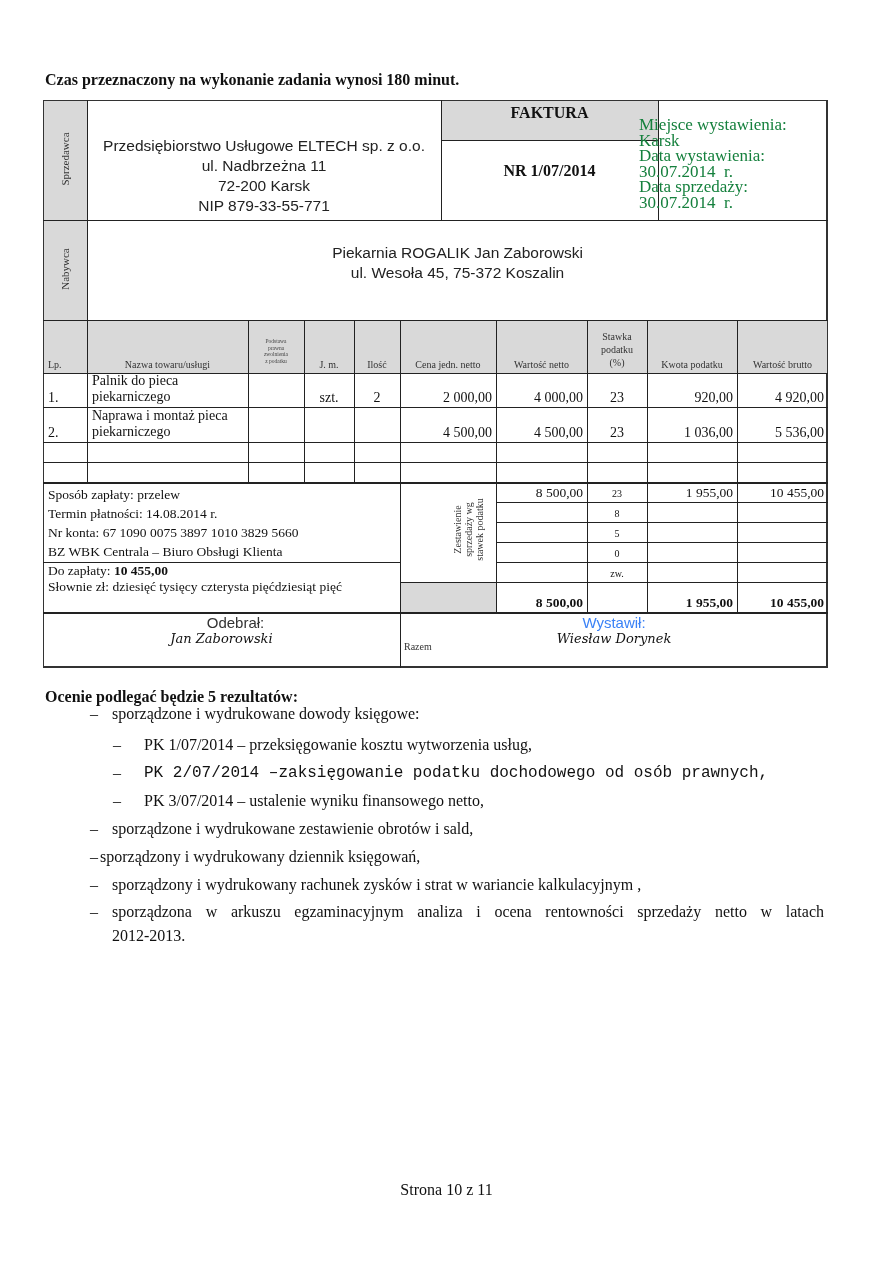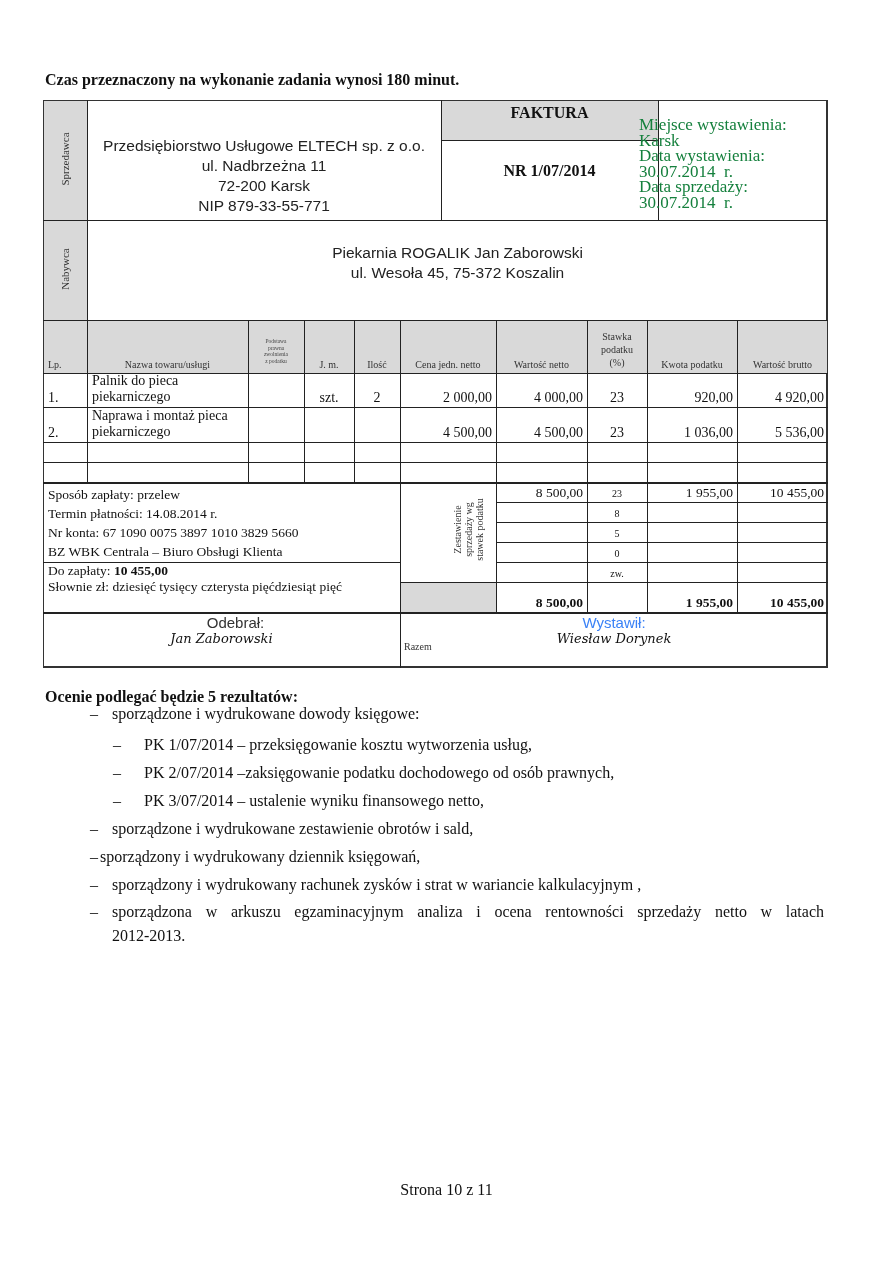--- a/index.html
+++ b/index.html
@@ -205,21 +205,21 @@
     <div>
       <div class="li" style="left: 90px; top: 705px;">–</div>
       <div class="li" style="left: 112px; top: 705px;">sporządzone i wydrukowane dowody księgowe:</div>
     </div>
     <div>
       <div class="li" style="left: 113px; top: 736px;">–</div>
       <div class="li" style="left: 144px; top: 736px;">PK 1/07/2014 – przeksięgowanie kosztu wytworzenia usług,</div>
     </div>
     <div>
       <div class="li" style="left: 113px; top: 764px;">–</div>
-      <div class="li" style="left: 144px; top: 764px;">PK 2/07/2014 –zaksięgowanie podatku dochodowego od osób prawnych,</div>
+      <div class="li" style="left: 144px; top: 764px; font-family: Liberation Mono, monospace;">PK 2/07/2014 –zaksięgowanie podatku dochodowego od osób prawnych,</div>
     </div>
     <div>
       <div class="li" style="left: 113px; top: 792px;">–</div>
       <div class="li" style="left: 144px; top: 792px;">PK 3/07/2014 – ustalenie wyniku finansowego netto,</div>
     </div>
     <div>
       <div class="li" style="left: 90px; top: 820px;">–</div>
       <div class="li" style="left: 112px; top: 820px;">sporządzone i wydrukowane zestawienie obrotów i sald,</div>
     </div>
     <div>

